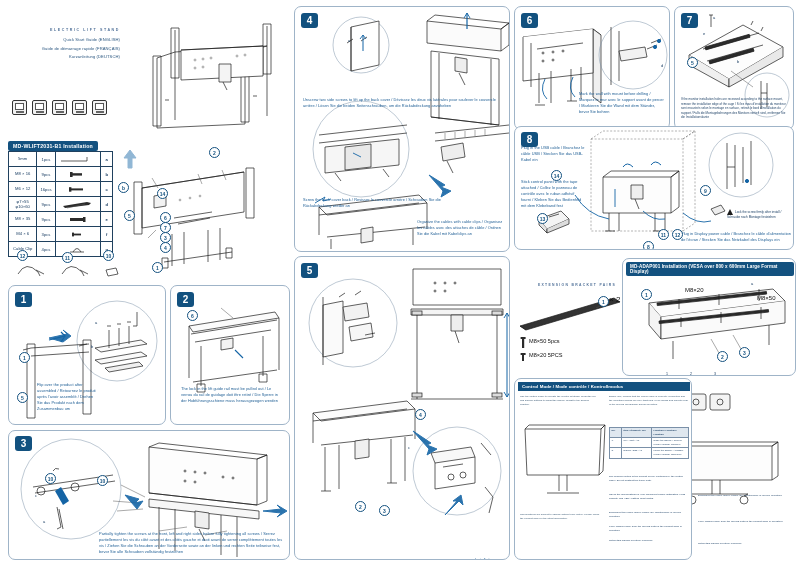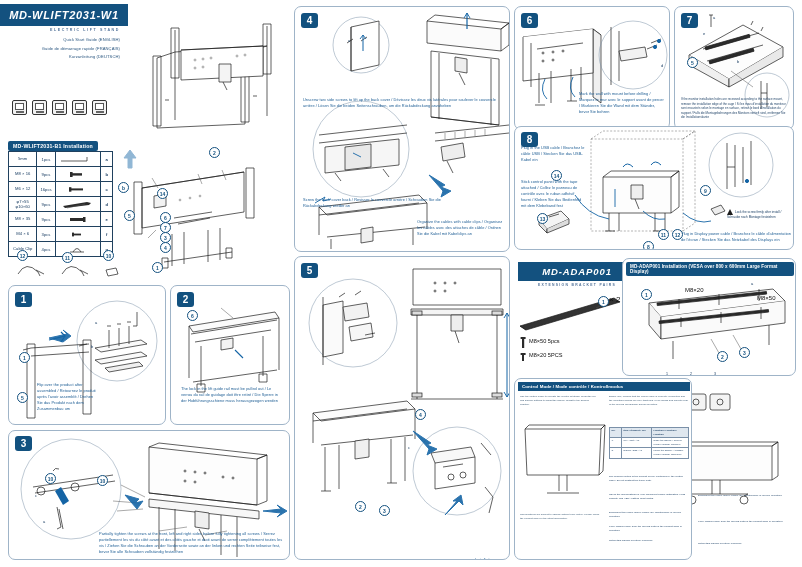--- a/index.html
+++ b/index.html
@@ -145,23 +145,20 @@
     display:inline-block;width:0;height:0;vertical-align:middle;
     border-left:3.4px solid transparent;border-right:3.4px solid transparent;
     border-bottom:6px solid #1c1c1c;position:relative;margin-right:2px;
   }
 </style>
 </head>
 <body>
 
 <div class="sheet">
 
-  <div class="titlebar">
-    <span class="t">MD-WLIFT2031-W1</span>
-  </div>
   <div class="subtitle">ELECTRIC LIFT STAND</div>
   <div class="langlines">
     <div>Quick Start Guide (ENGLISH)</div>
     <div>Guide de démarrage rapide (FRANÇAIS)</div>
     <div>Kurzanleitung (DEUTSCH)</div>
   </div>
 
   <div class="iconrow">
     <div class="ic"></div>
     <div class="ic"></div>
@@ -755,23 +752,20 @@
     <div class="cnum" style="left:22px;top:86px;">13</div>
     <div class="cnum" style="left:185px;top:58px;">9</div>
     <div class="cnum" style="left:128px;top:114px;">8</div>
     <div class="cnum" style="left:143px;top:102px;">11</div>
     <div class="cnum" style="left:157px;top:102px;">12</div>
     <div class="warnbox" style="left:212px;top:82px;width:66px;">
       <span class="tri"></span><span>Lock the screw firmly after install / Schraube nach Montage festziehen</span>
     </div>
   </div>
 
-  <div class="adapbar" style="left:518px;top:262px;">
-    <span>MD-ADAP001</span>
-  </div>
   <div class="adapsub" style="left:518px;top:283px;">EXTENSION BRACKET PAIRS</div>
 
   <svg width="118" height="40" style="position:absolute;left:518px;top:292px;">
     <g class="ln">
       <path d="M2 34 L96 6 L102 10 L8 38 Z" fill="#333"></path>
       <path d="M2 34 L8 38"></path>
     </g>
     <g class="lnl">
         <path d="M78 16 L90 10"></path>
       </g>

